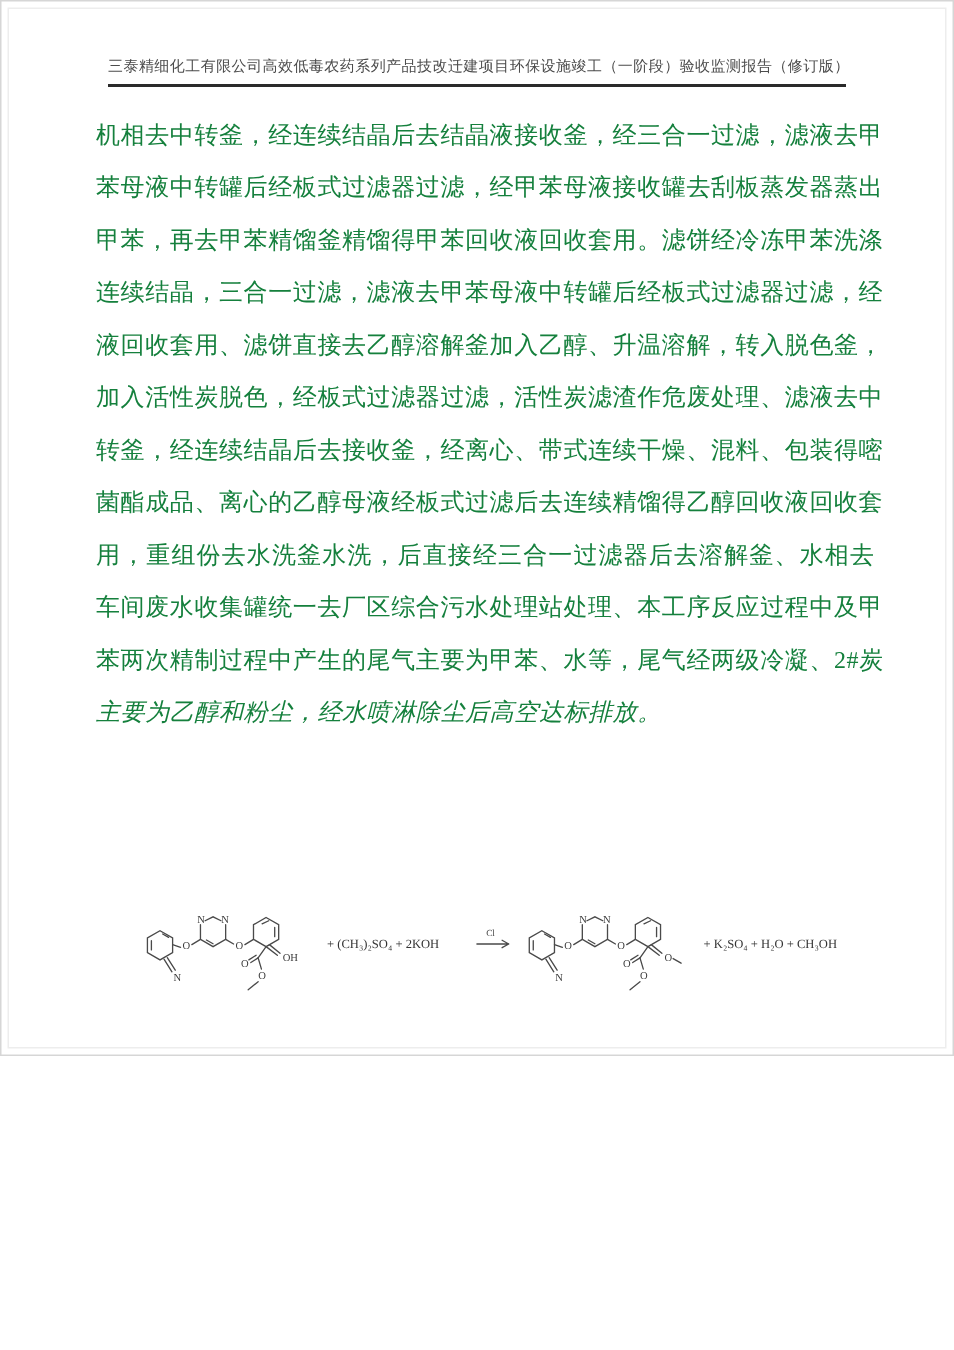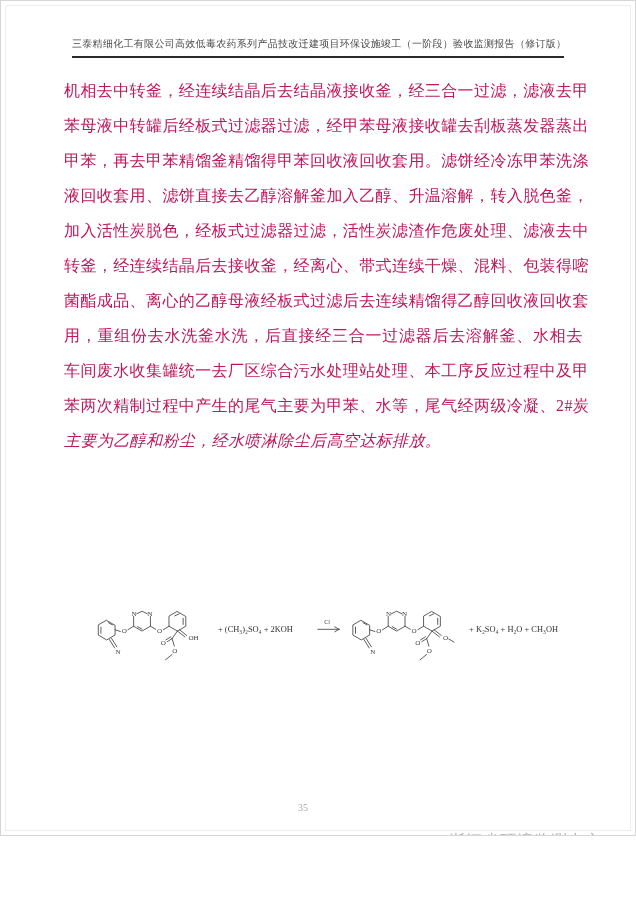--- a/index.html
+++ b/index.html
@@ -1,28 +1,28 @@
 <!DOCTYPE html>
 <html><head>
 <meta charset="utf-8">
 <style>
   html,body{margin:0;padding:0;background:#ffffff;}
   .page{
-    position:relative;width:636px;height:836px;background:#ffffff;
+    position:relative;width:636px;height:704px;background:#ffffff;
     font-family:"Liberation Serif","DejaVu Serif",serif;
     border:1px solid #d6d6d6;box-sizing:border-box;overflow:hidden;
   }
   .scan-edge{position:absolute;inset:4px;border:1px solid #ededed;pointer-events:none;}
   .running-header{
     position:absolute;top:36px;left:50%;transform:translateX(-50%);
     width:492px;text-align:center;white-space:nowrap;
     font-size:10px;color:#4c4c4c;letter-spacing:.3px;
     padding-bottom:5px;border-bottom:2px solid #2a2a2a;
   }
-  .body-text{position:absolute;top:72px;left:63px;width:519px;color:#be185d;}
+  .body-text{position:absolute;top:72px;left:63px;width:519px;color:#15803d;}
   .body-text .line{
     height:35px;line-height:35px;font-size:16px;letter-spacing:.4px;
     text-align:justify;text-align-last:justify;white-space:nowrap;
   }
   .body-text .line.last{text-align-last:left;font-style:italic;}
   .scheme{position:absolute;top:599px;left:88px;width:495px;height:71px;}
   .scheme svg{display:block;}
   .skel{stroke:#4a4a4a;stroke-width:1;fill:none;stroke-linecap:round;}
   .atom{font-family:"Liberation Serif","DejaVu Serif",serif;font-size:8px;fill:#3c3c3c;}
   .formula{font-family:"Liberation Serif","DejaVu Serif",serif;font-size:9.5px;fill:#333333;}
@@ -35,20 +35,21 @@
 
 <div class="page">
   <div class="scan-edge"></div>
 
   <div class="running-header">三泰精细化工有限公司高效低毒农药系列产品技改迁建项目环保设施竣工（一阶段）验收监测报告（修订版）</div>
 
   <div class="body-text">
     <div class="line">机相去中转釜，经连续结晶后去结晶液接收釜，经三合一过滤，滤液去甲</div>
     <div class="line">苯母液中转罐后经板式过滤器过滤，经甲苯母液接收罐去刮板蒸发器蒸出</div>
     <div class="line">甲苯，再去甲苯精馏釜精馏得甲苯回收液回收套用。滤饼经冷冻甲苯洗涤</div>
+    <div class="line">连续结晶，三合一过滤，滤液去甲苯母液中转罐后经板式过滤器过滤，经</div>
     <div class="line">液回收套用、滤饼直接去乙醇溶解釜加入乙醇、升温溶解，转入脱色釜，</div>
     <div class="line">加入活性炭脱色，经板式过滤器过滤，活性炭滤渣作危废处理、滤液去中</div>
     <div class="line">转釜，经连续结晶后去接收釜，经离心、带式连续干燥、混料、包装得嘧</div>
     <div class="line">菌酯成品、离心的乙醇母液经板式过滤后去连续精馏得乙醇回收液回收套</div>
     <div class="line">用，重组份去水洗釜水洗，后直接经三合一过滤器后去溶解釜、水相去</div>
     <div class="line">车间废水收集罐统一去厂区综合污水处理站处理、本工序反应过程中及甲</div>
     <div class="line">苯两次精制过程中产生的尾气主要为甲苯、水等，尾气经两级冷凝、2#炭</div>
     <div class="line last">主要为乙醇和粉尘，经水喷淋除尘后高空达标排放。</div>
   </div>
 

